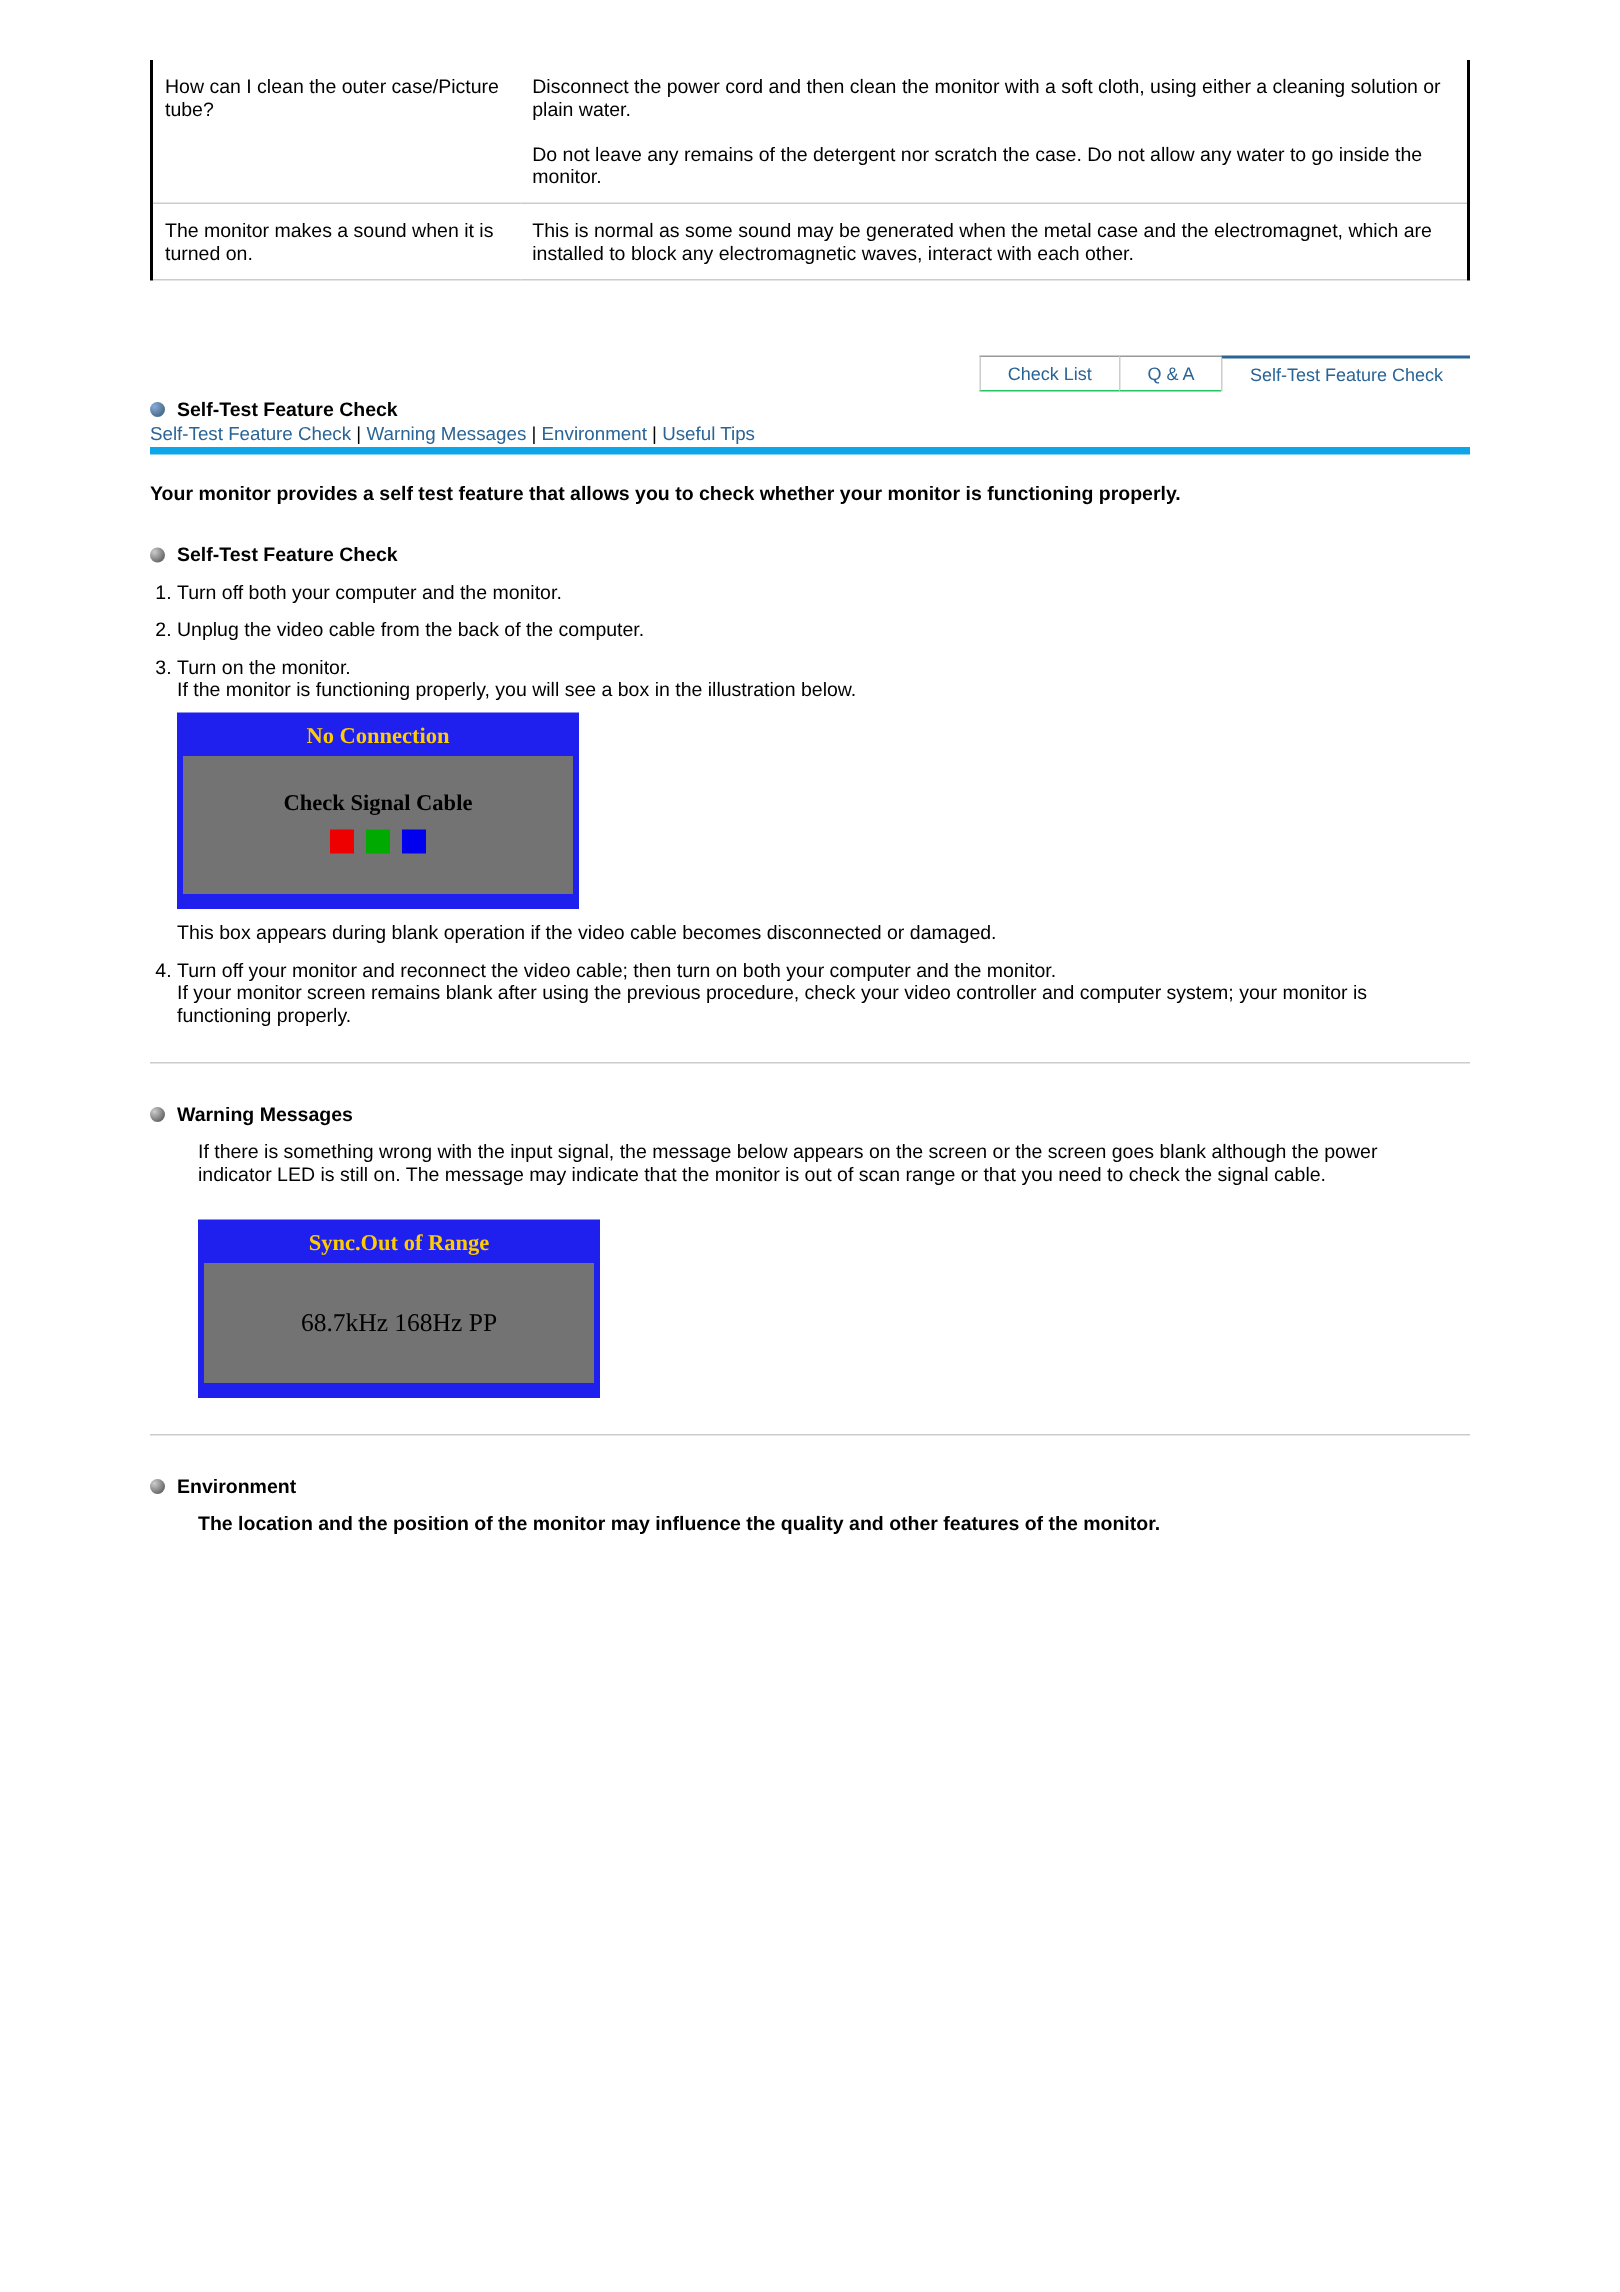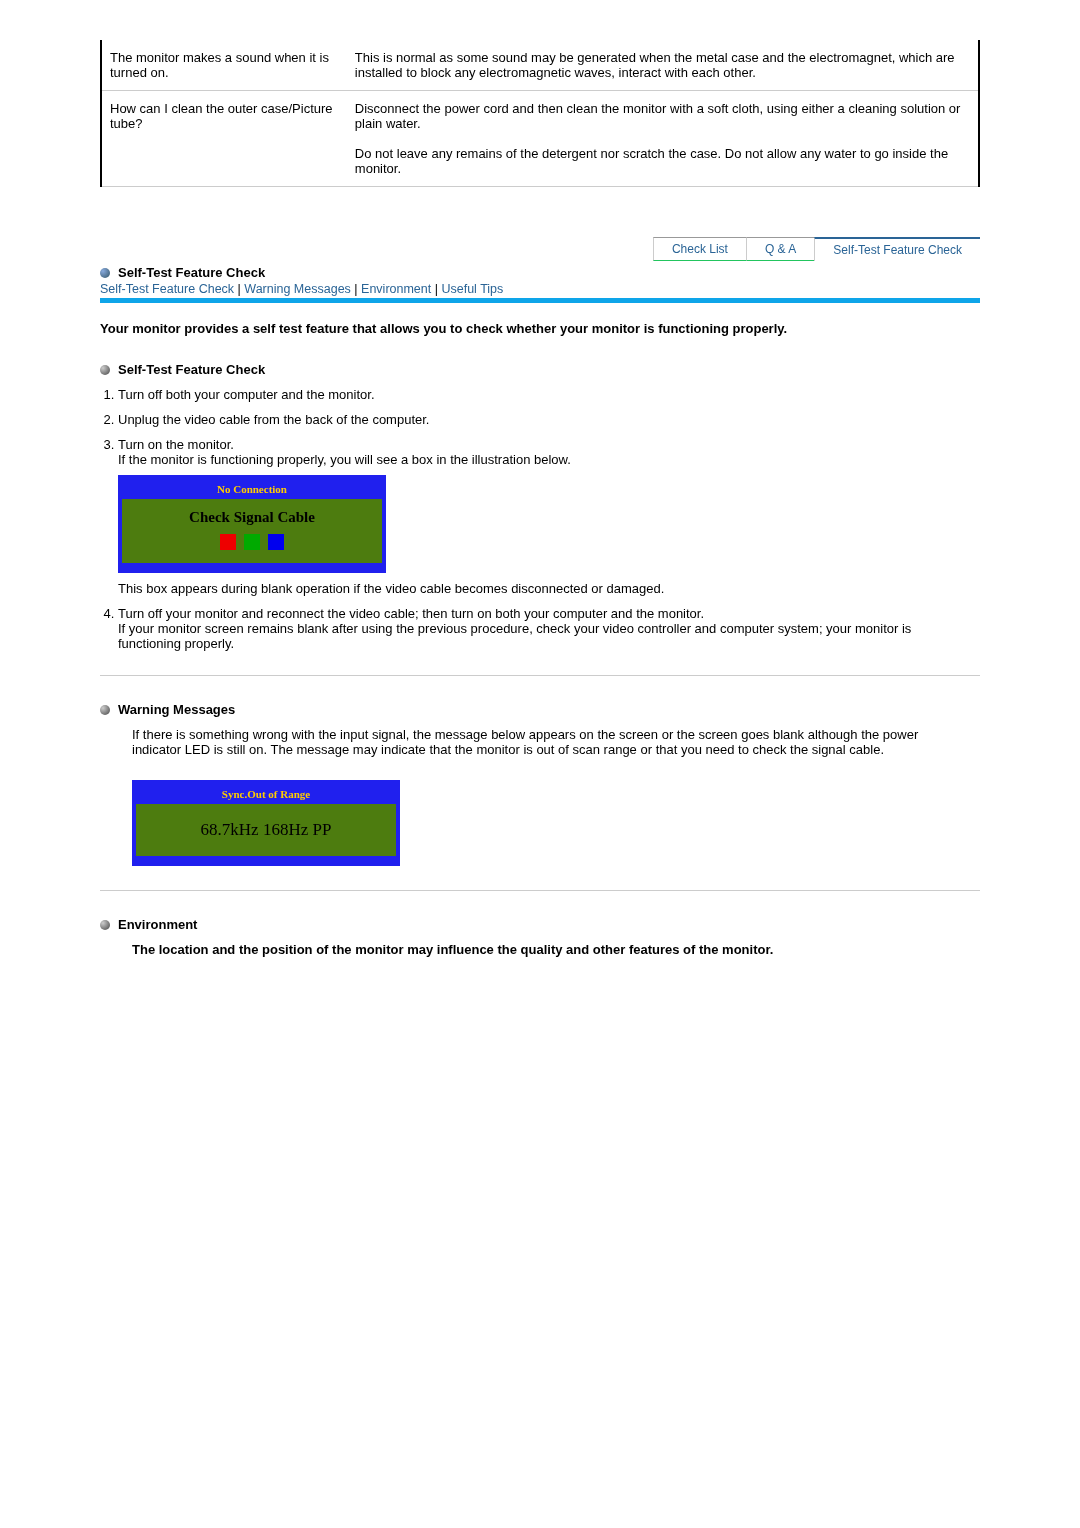--- a/index.html
+++ b/index.html
@@ -102,31 +102,31 @@
     margin: 10px 0;
     padding-right: 10px;
   }
   .osd-box {
     width: 260px;
     background: #2020ee;
     margin: 8px 0;
     padding: 4px;
   }
   .osd-inner {
-    background: #4d7c0f;
+    background: #737373;
     text-align: center;
-    padding: 10px 0;
+    padding: 24px 0;
   }
   .osd-title {
     color: #ffcc00;
     background: #2020ee;
     text-align: center;
     font-family: 'Times New Roman', serif;
     font-weight: bold;
-    font-size: 11px;
+    font-size: 15px;
     padding: 4px 0;
   }
   .osd-text {
     font-family: 'Times New Roman', serif;
     font-weight: bold;
     font-size: 15px;
     margin-bottom: 8px;
   }
   .osd-freq {
     font-family: 'Times New Roman', serif;
@@ -150,28 +150,28 @@
     margin-left: 32px;
     margin-right: 10px;
   }
 </style>
 </head>
 <body>
 
 <table class="qa">
   <tbody>
   <tr>
+    <td>How can I clean the outer case/Picture tube?</td>
+    <td style="white-space: pre-line;">Disconnect the power cord and then clean the monitor with a soft cloth, using either a cleaning solution or plain water.
+
+Do not leave any remains of the detergent nor scratch the case. Do not allow any water to go inside the monitor.</td>
+  </tr>
+  <tr>
     <td>The monitor makes a sound when it is turned on.</td>
     <td>This is normal as some sound may be generated when the metal case and the electromagnet, which are installed to block any electromagnetic waves, interact with each other.</td>
-  </tr>
-  <tr>
-    <td>How can I clean the outer case/Picture tube?</td>
-    <td style="white-space: pre-line;">Disconnect the power cord and then clean the monitor with a soft cloth, using either a cleaning solution or plain water.
-
-Do not leave any remains of the detergent nor scratch the case. Do not allow any water to go inside the monitor.</td>
   </tr>
 </tbody>
   </table>
 
 <div class="tabs-bar">
   <div class="tab">Check List</div>
   <div class="tab">Q &amp; A</div>
   <div class="tab active">Self-Test Feature Check</div>
 </div>
 

